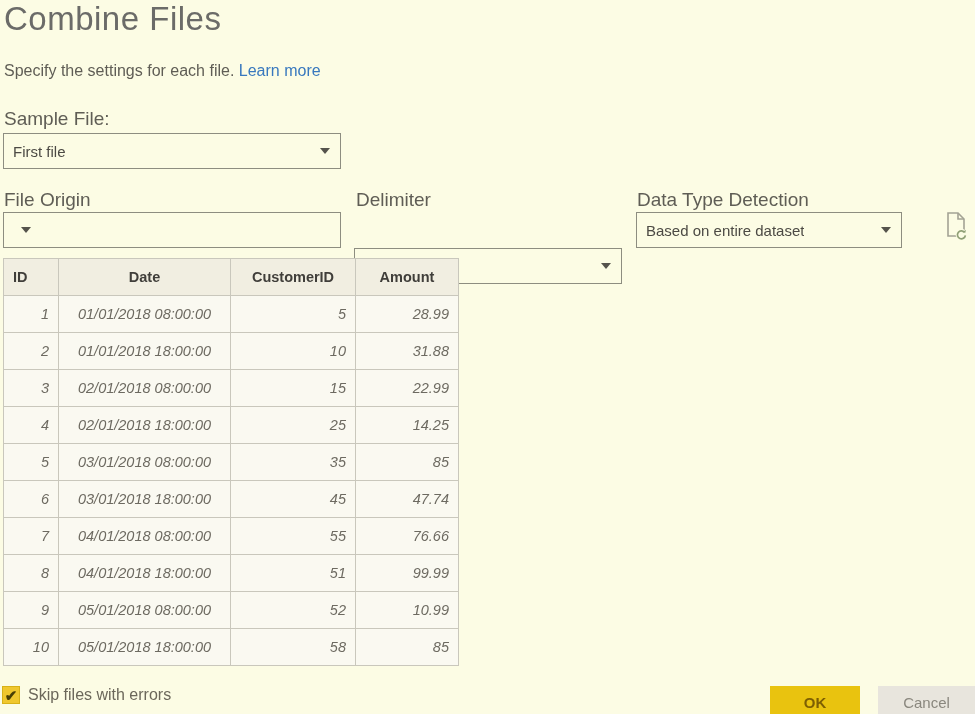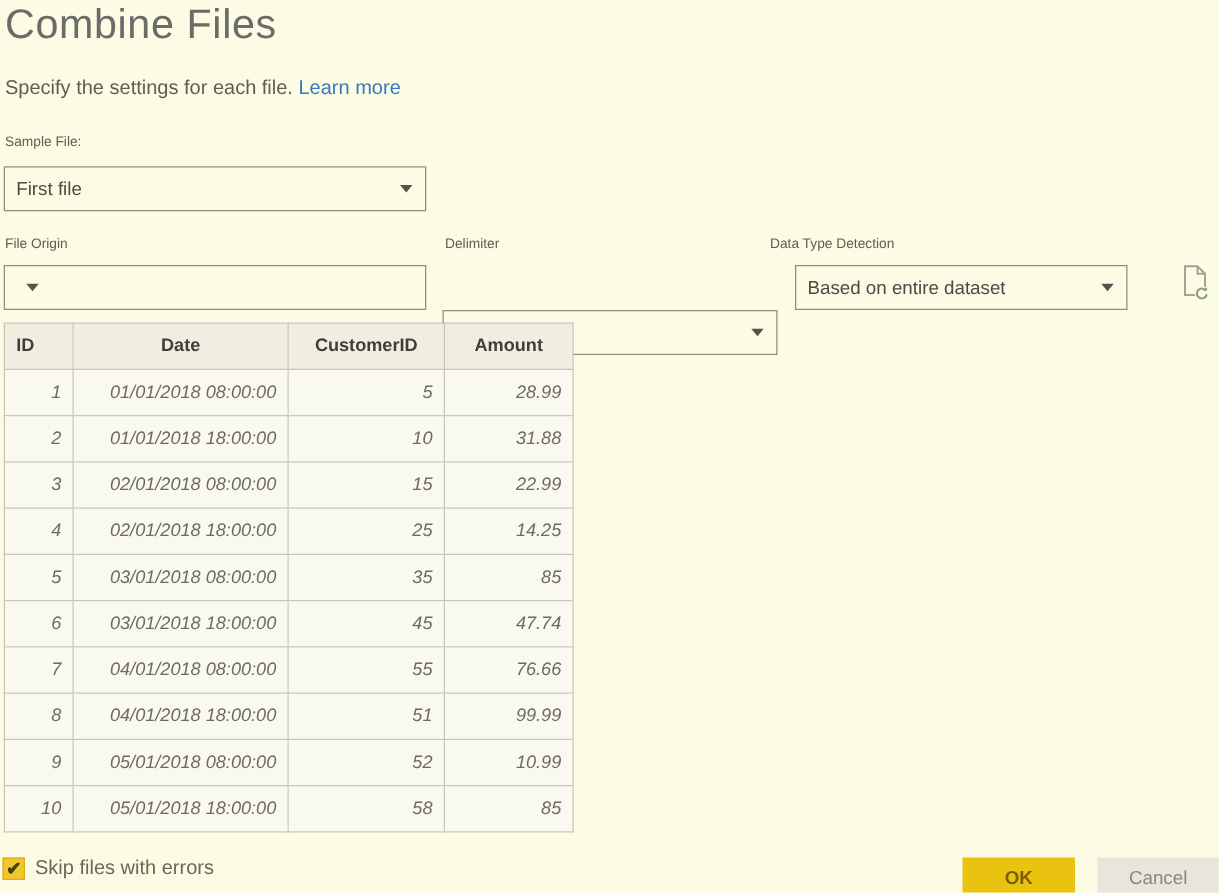--- a/index.html
+++ b/index.html
@@ -15,25 +15,25 @@
   
   #dialog-title {
     left: 4px; top: 0px;
     font-size: 33px; font-weight: 300; color: #6b6b68;
     letter-spacing: 0.5px;
   }
   #subtitle-row { left: 4px; top: 62px; font-size: 16px; color: #5f5d55; }
   #learn-more-link { color: #3878BE; cursor: pointer; }
 
   
-  .field-label { font-size: 11px; color: #5f5d55; }
+  .field-label { font-size: 19px; color: #5f5d55; }
   #sample-file-label   { left: 4px;  top: 108px; }
   #file-origin-label   { left: 4px;  top: 189px; }
   #delimiter-label     { left: 356px; top: 189px; }
-  #dtd-label           { left: 616px; top: 189px; }
+  #dtd-label           { left: 637px; top: 189px; }
 
   
   .dropdown {
     display: flex; align-items: center; justify-content: space-between;
     height: 36px;
     border: 1px solid #8d8d80;
     background: transparent;
     padding: 0 10px 0 9px;
     font-size: 15px; color: #4c4a44;
     cursor: pointer;
@@ -77,21 +77,21 @@
     font-style: normal;
     text-align: center;
   }
   #preview-table td {
     background: #faf9f1;
     color: #6d6a61;
     font-style: italic;
   }
   #preview-table th.col-0 { text-align: left; }
   #preview-table td.col-0 { text-align: right; }
-  #preview-table td.col-1 { text-align: right; }
+  #preview-table td.col-1 { text-align: center; }
   #preview-table td.col-2 { text-align: right; }
   #preview-table td.col-3 { text-align: right; }
   .w-id   { width: 55px; }
   .w-date { width: 172px; }
   .w-cust { width: 125px; }
   .w-amt  { width: 103px; }
 
   
   #skip-errors-row { left: 2px; top: 686px; display: flex; align-items: center; cursor: pointer; }
   #skip-errors-checkbox {

